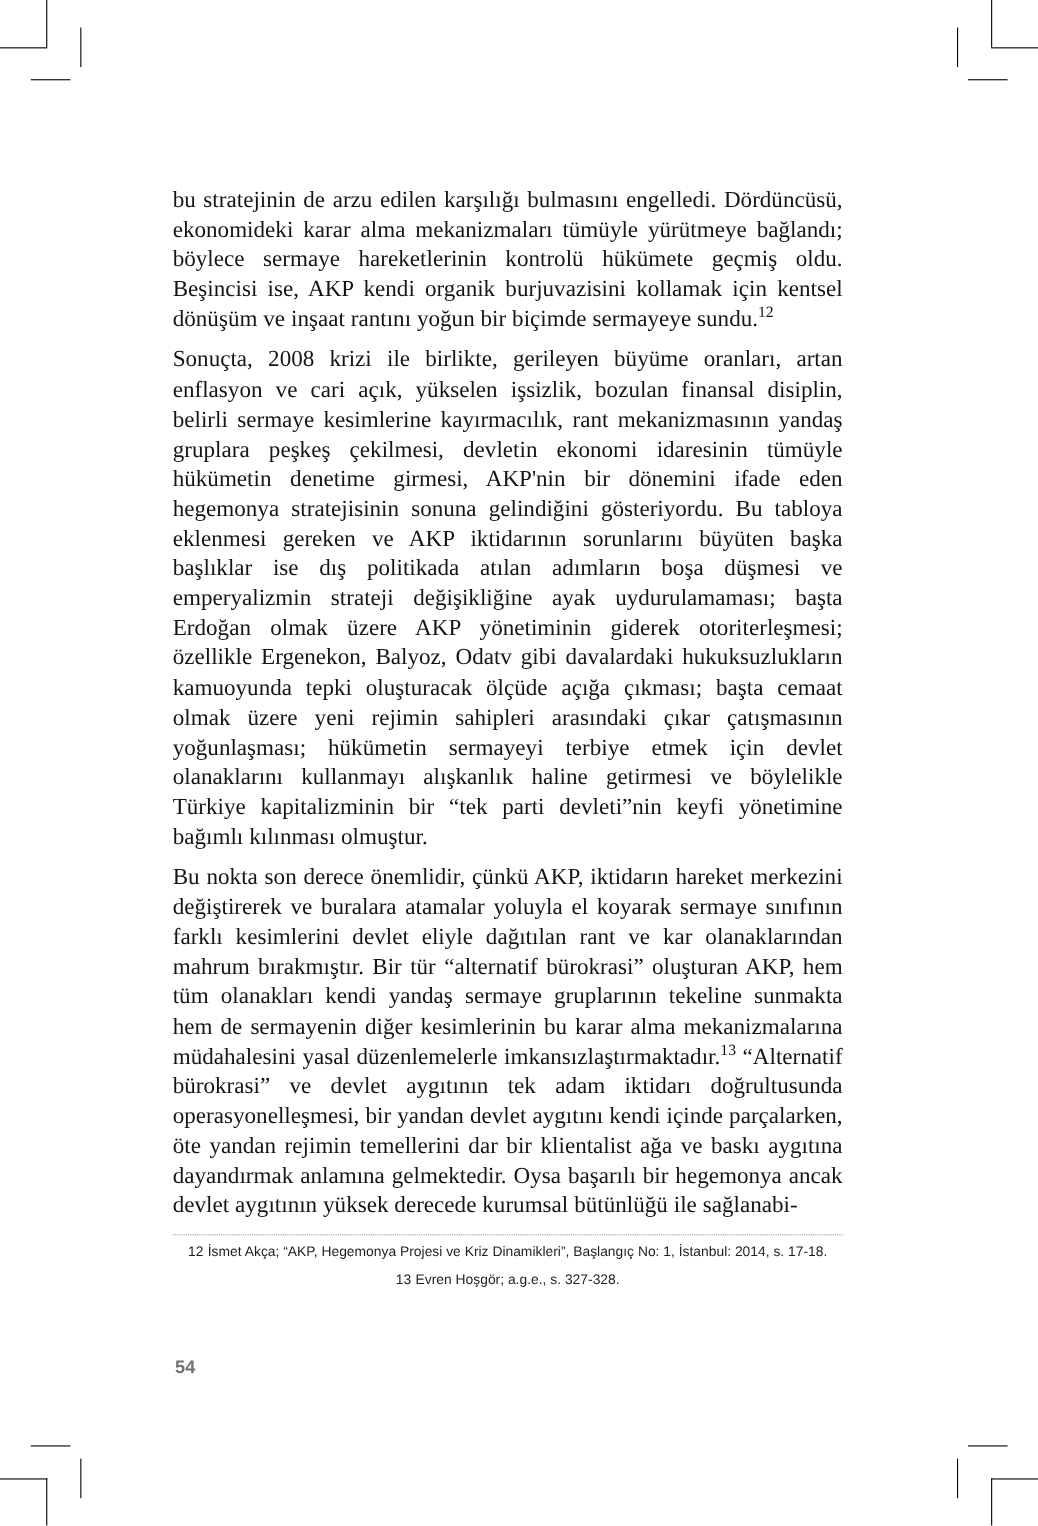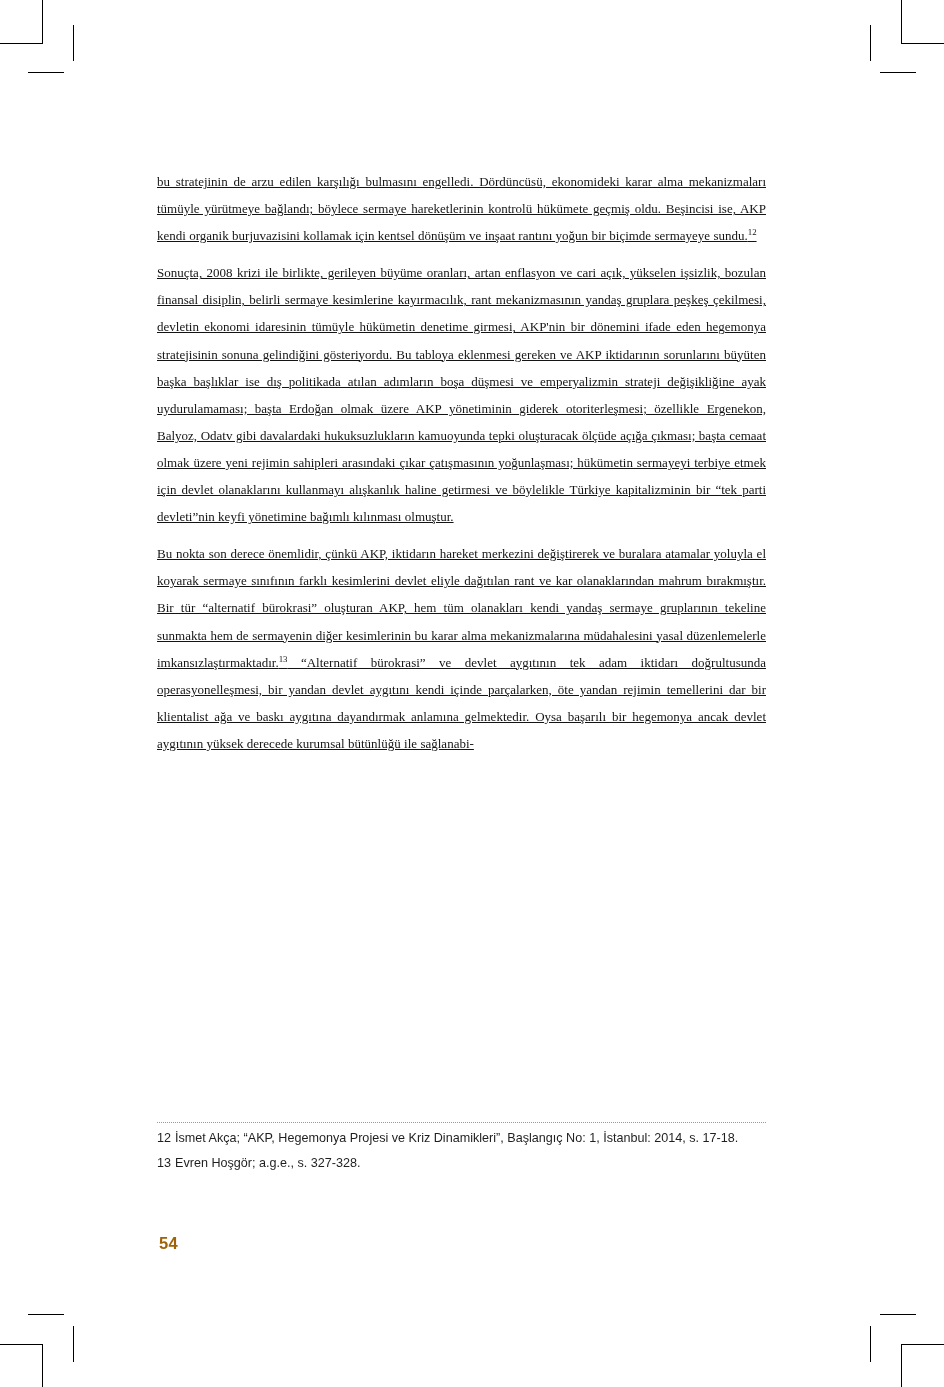--- a/index.html
+++ b/index.html
@@ -47,30 +47,29 @@
   
   .page-content {
     position: absolute;
     left: 157px;
     top: 168px;
     width: 609px;
   }
 
   .body-par {
     font-family: "Liberation Serif", serif;
-    font-size: 13px;
+    font-size: 21px;
     line-height: 27.1px;
     text-align: justify;
     text-justify: inter-word;
     margin: 0 0 10px 0;
     color: #141414;
     hyphens: manual;
     letter-spacing: 0.0px;
     word-spacing: 0.1px;
-    text-decoration: underline;
   }
   .body-par:last-of-type { margin-bottom: 0; }
 
   .fn-ref {
     font-size: 0.68em;
     vertical-align: super;
     line-height: 0;
   }
 
   
@@ -85,34 +84,34 @@
     height: 0;
     border-top: 1px dotted #999999;
     margin: 0 0 7px 0;
   }
   .footnote {
     font-family: "Liberation Sans", sans-serif;
     font-size: 12.6px;
     line-height: 16.6px;
     color: #1f1f1f;
     margin: 0 0 8px 0;
-    text-align: left;
+    text-align: center;
   }
   .footnote:last-child { margin-bottom: 16px; }
   .fn-num { margin-right: 4px; }
 
   
   .folio {
     position: absolute;
     left: 159px;
     top: 1234px;
     font-family: "Liberation Sans", sans-serif;
     font-size: 16.5px;
     font-weight: bold;
-    color: #a16207;
+    color: #737373;
     letter-spacing: 0.3px;
   }
 </style>
 </head>
 <body>
 
 <div class="crop-mark crop-v tl-outer-v"></div>
 <div class="crop-mark crop-h tl-outer-h"></div>
 <div class="crop-mark crop-v tl-inner-v"></div>
 <div class="crop-mark crop-h tl-inner-h"></div>

